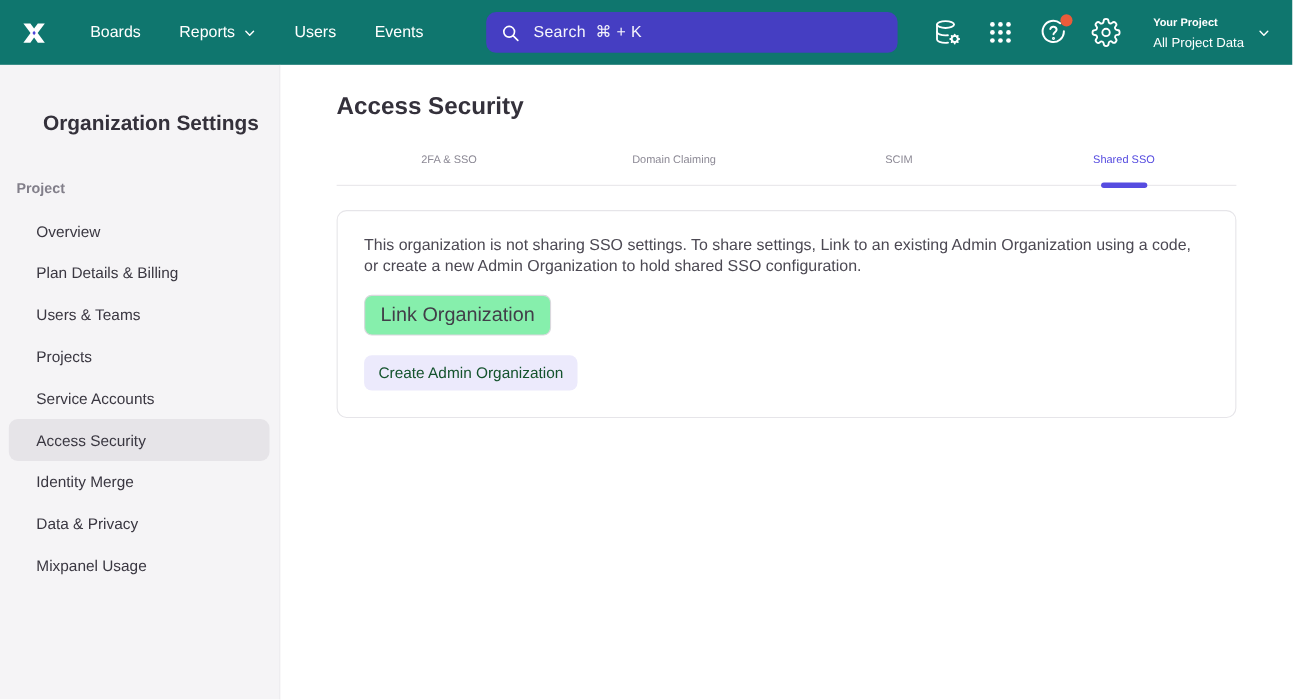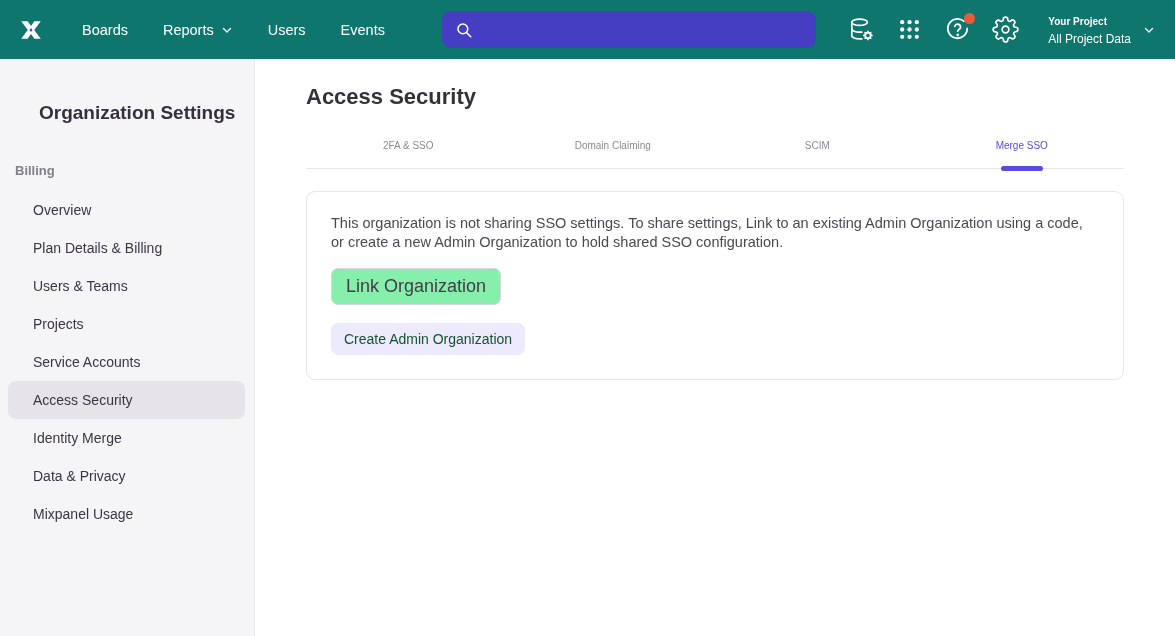--- a/index.html
+++ b/index.html
@@ -131,20 +131,21 @@
     <div class="nav-item">
       <span>Events</span>
     </div>
   </nav>
 
   <div class="search">
     <svg width="18" height="18" viewBox="0 0 24 24" fill="none" stroke="#ffffff" stroke-width="2" stroke-linecap="round">
       <circle cx="10.5" cy="10.5" r="6.5"></circle>
         <path d="M15.5 15.5L21 21"></path>
     </svg>
+    <input type="text" placeholder="Search  ⌘ + K" style="">
   </div>
 
   <div class="tb-right">
     <div class="icon-btn">
       <svg viewBox="0 0 24 24" fill="none" stroke="#ffffff" stroke-width="1.5" stroke-linecap="round">
         <ellipse cx="10.3" cy="5.6" rx="6.9" ry="2.8"></ellipse>
         <path d="M3.4 5.6v6c0 1.55 3.1 2.8 6.9 2.8.6 0 1.3-.04 1.9-.12"></path>
         <path d="M3.4 11.6v6c0 1.55 3.1 2.8 6.9 2.8.7 0 1.4-.05 2-.13"></path>
         <circle cx="17.7" cy="17.3" r="2.5"></circle>
         <path d="M17.7 13.7v1.1M17.7 19.8v1.1M21.3 17.3h-1.1M15.2 17.3h-1.1M20.2 14.8l-.78.78M16 19l-.78.78M20.2 19.8l-.78-.78M16 15.6l-.78-.78"></path>
@@ -185,21 +186,21 @@
       <svg class="chev" width="13" height="13" viewBox="0 0 24 24" fill="none" stroke="#ffffff" stroke-width="2.6" stroke-linecap="round" stroke-linejoin="round">
           <path d="M5 9l7 7 7-7"></path>
         </svg>
     </div>
   </div>
 </header>
 
 <div class="shell">
   <aside class="sidebar">
     <div class="sb-title">Organization Settings</div>
-    <div class="sb-section">Billing</div>
+    <div class="sb-section">Project</div>
     <ul class="sb-list">
       <li class="sb-item">Overview</li>
       <li class="sb-item">Plan Details &amp; Billing</li>
       <li class="sb-item">Users &amp; Teams</li>
       <li class="sb-item">Projects</li>
       <li class="sb-item">Service Accounts</li>
       <li class="sb-item active">Access Security</li>
       <li class="sb-item">Identity Merge</li>
       <li class="sb-item">Data &amp; Privacy</li>
       <li class="sb-item">Mixpanel Usage</li>
@@ -213,21 +214,21 @@
       <div class="tab">
         <span>2FA &amp; SSO</span>
       </div>
       <div class="tab">
         <span>Domain Claiming</span>
       </div>
       <div class="tab">
         <span>SCIM</span>
       </div>
       <div class="tab active">
-        <span>Merge SSO</span>
+        <span>Shared SSO</span>
         <span class="tab-underline"></span>
       </div>
     </div>
 
     <section class="card">
       <p class="card-text">This organization is not sharing SSO settings. To share settings, Link to an existing Admin Organization using a code, or create a new Admin Organization to hold shared SSO configuration.</p>
       <div class="btn-row">
         <button class="btn-link">Link Organization</button>
       </div>
       <div class="btn-row2">

